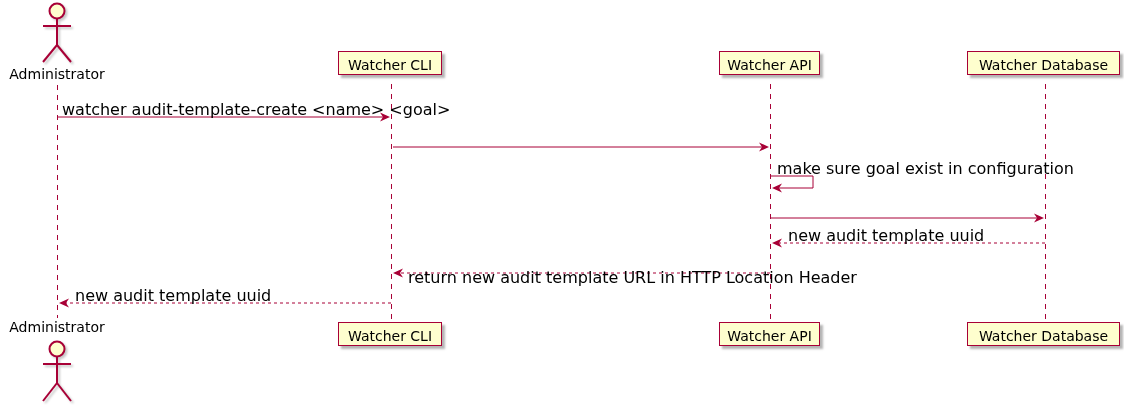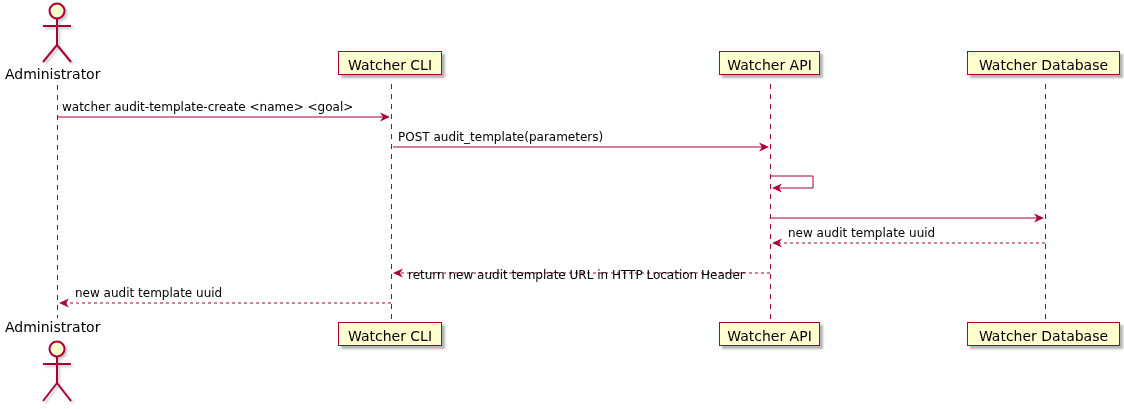--- a/index.html
+++ b/index.html
@@ -27,25 +27,26 @@
     border:1.5px solid var(--c-line);
     box-shadow:3px 3px 2px rgba(120,120,120,0.55);
     font-size:14px;
     line-height:27px;
     text-align:center;
     white-space:nowrap;
   }
   .actor-label{
     position:absolute;
     font-size:14px;
+    text-align:center;
     white-space:nowrap;
   }
   .msg{
     position:absolute;
-    font-size:12px;
+    font-size:16px;
     white-space:nowrap;
   }
   .actor-fig{filter:drop-shadow(2px 2px 1px rgba(0,0,0,0.22));}
 </style>
 </head>
 <body>
 
 <div id="canvas">
 
   <svg id="wires" width="1124" height="409" viewBox="0 0 1124 409" xmlns="http://www.w3.org/2000/svg">
@@ -121,18 +122,18 @@
 
   <div class="pbox" style="left:338px; top:51px; width:104px;">Watcher CLI</div>
   <div class="pbox" style="left:719px; top:51px; width:101px;">Watcher API</div>
   <div class="pbox" style="left:967px; top:51px; width:153px;">Watcher Database</div>
 
   <div class="pbox" style="left:338px; top:322px; width:104px;">Watcher CLI</div>
   <div class="pbox" style="left:719px; top:322px; width:101px;">Watcher API</div>
   <div class="pbox" style="left:967px; top:322px; width:153px;">Watcher Database</div>
 
   <div class="msg" style="left:62px;  top:100px;">watcher audit-template-create &lt;name&gt; &lt;goal&gt;</div>
-  <div class="msg" style="left:398px; top:130px;">POST audit_template(parameters)</div>
+  <div class="msg" style="left:777px; top:159px;">make sure goal exist in configuration</div>
   <div class="msg" style="left:788px; top:226px;">new audit template uuid</div>
   <div class="msg" style="left:408px; top:268px;">return new audit template URL in HTTP Location Header</div>
   <div class="msg" style="left:75px;  top:286px;">new audit template uuid</div>
 
 </div>
 
 </body></html>

